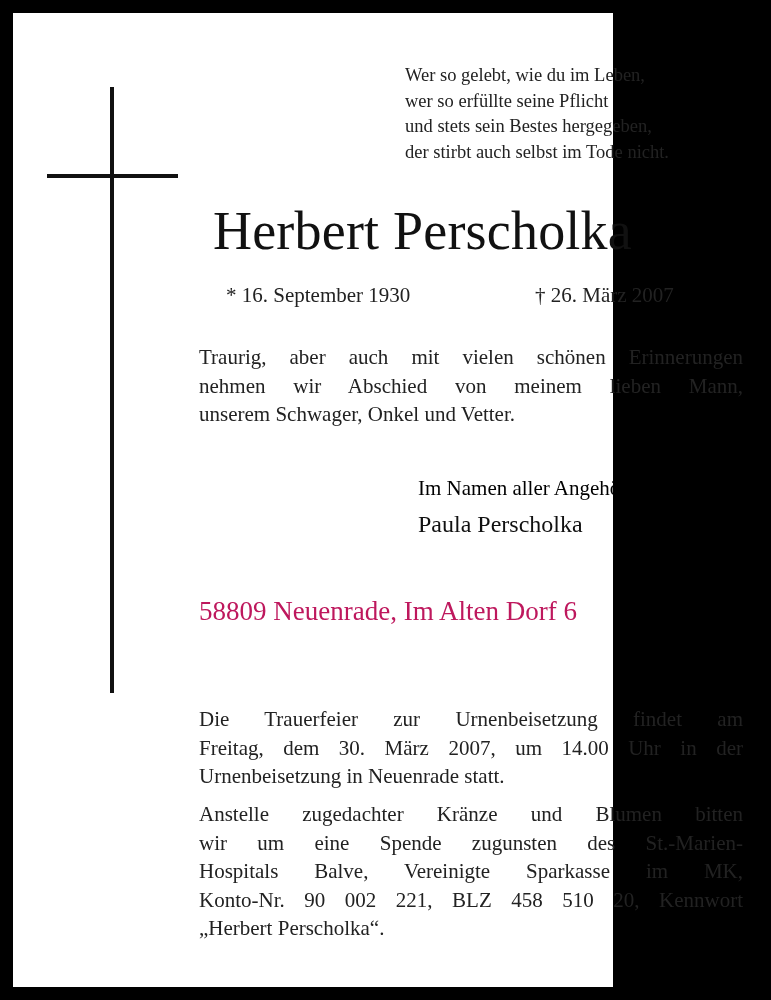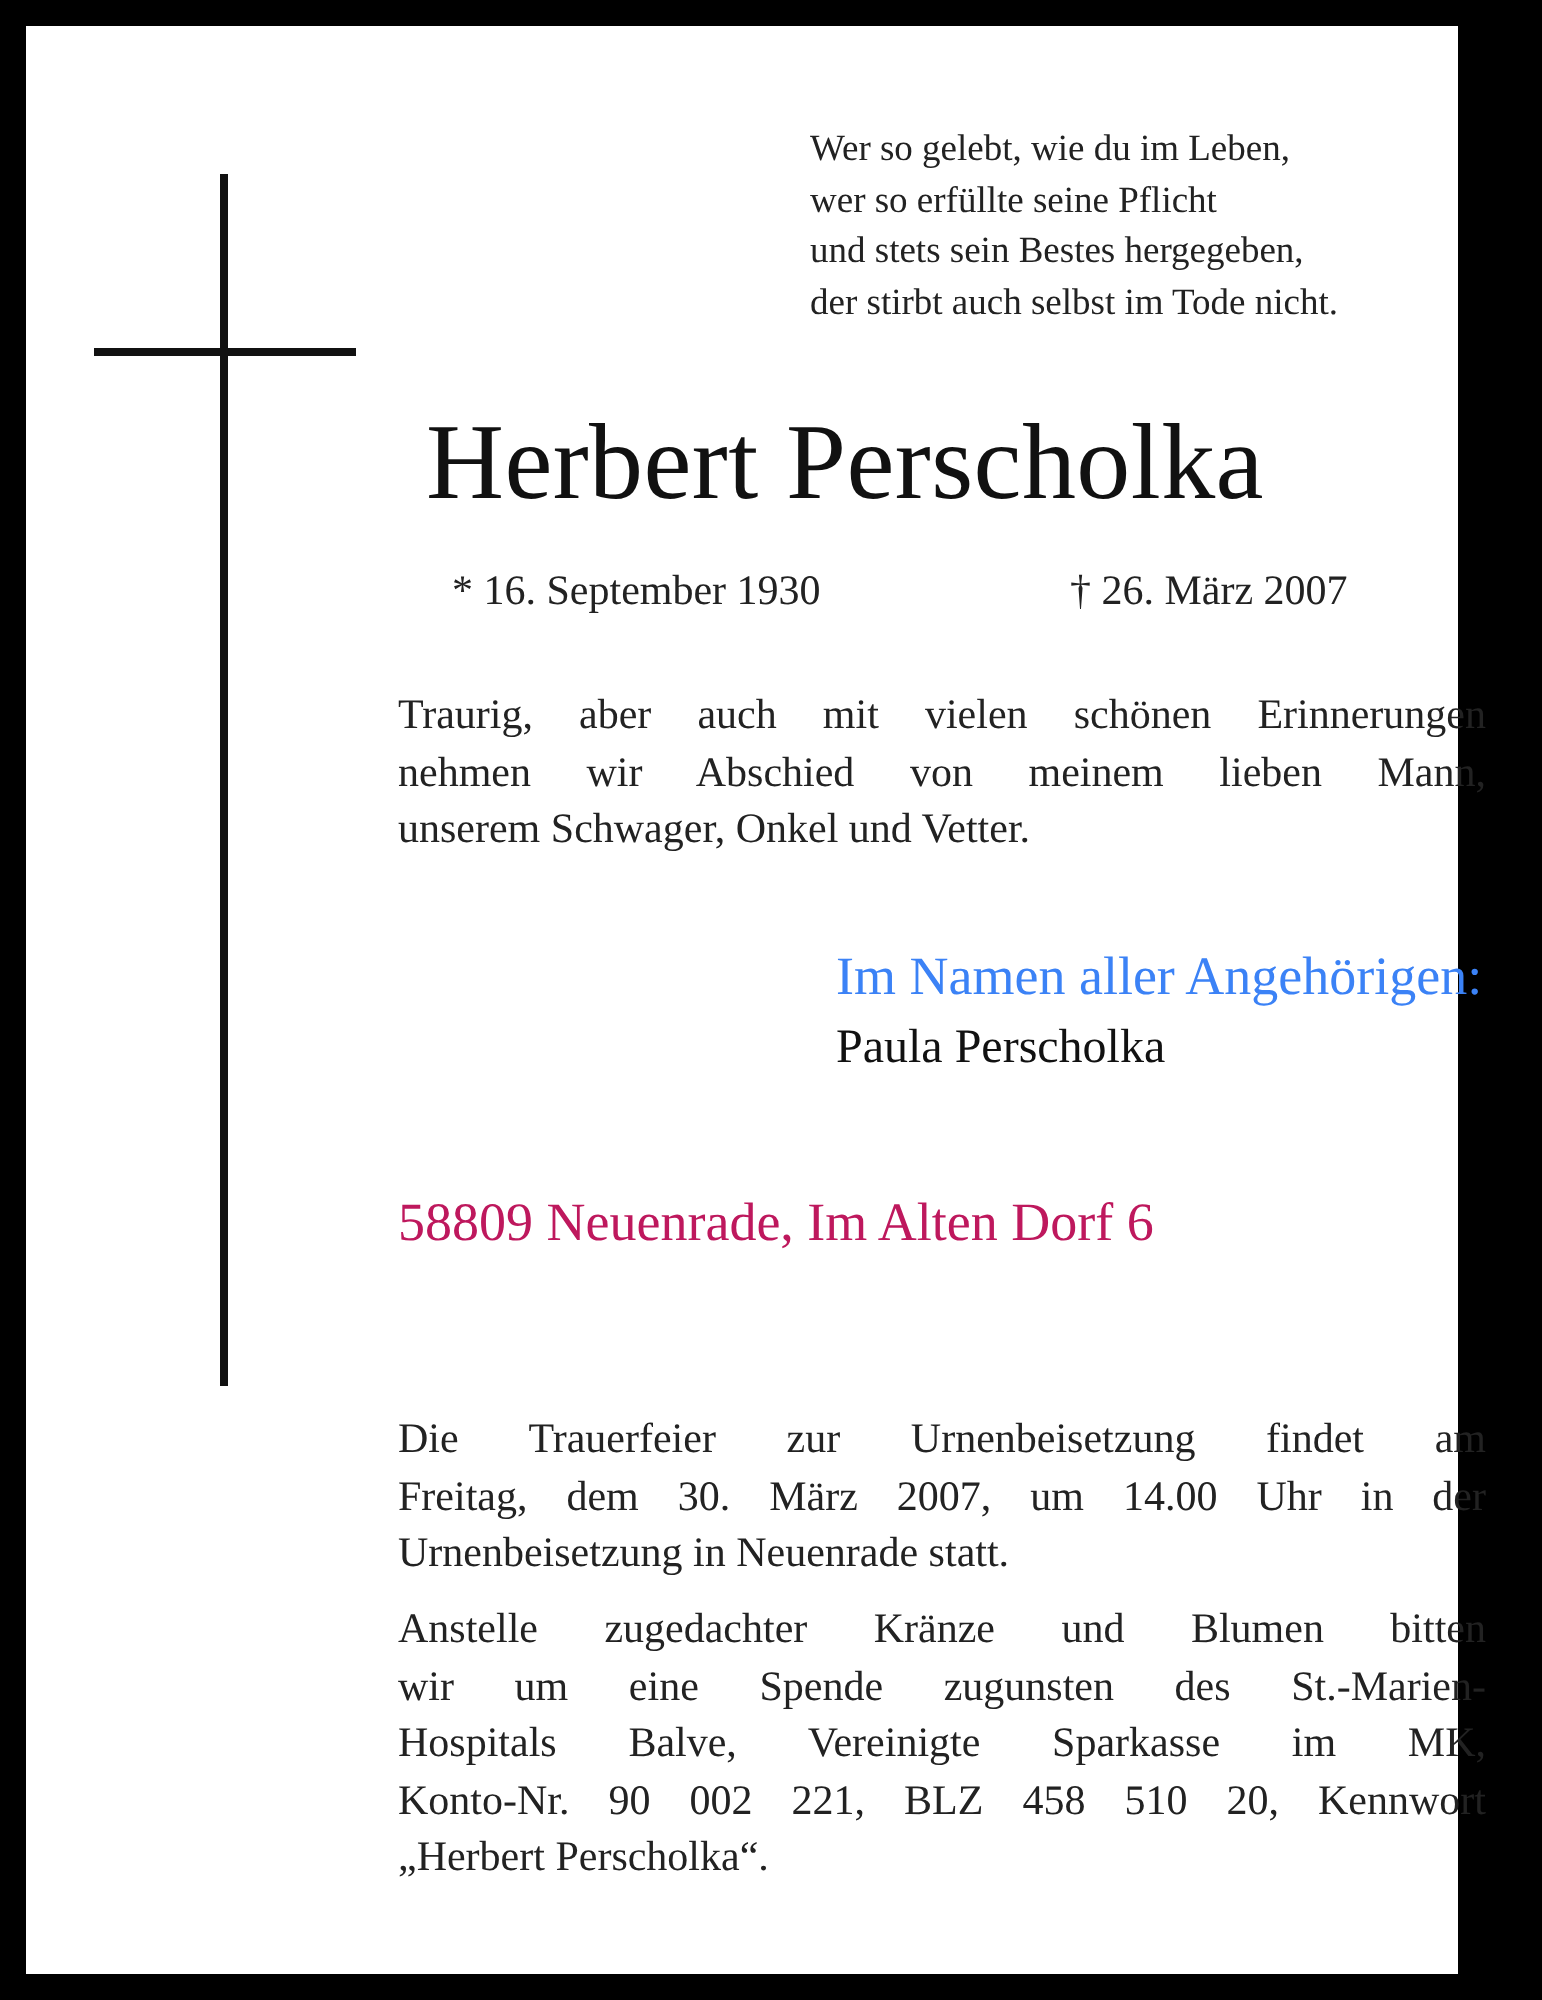--- a/index.html
+++ b/index.html
@@ -1,21 +1,21 @@
 <!DOCTYPE html>
 <html><head>
   <meta charset="utf-8">
   <style>
     html, body { margin: 0; padding: 0; }
     body {
       width: 771px; height: 1000px; background: #000; position: relative; overflow: hidden;
       font-family: "Liberation Serif", "DejaVu Serif", serif; color: #1a1a1a;
     }
     .card {
-      position: absolute; left: 13px; top: 13px; width: 716px; height: 974px;
+      position: absolute; left: 13px; top: 13px; width: 600px; height: 974px;
       background: #fff;
     }
     .cross-v { position: absolute; left: 97px; top: 74px; width: 4px; height: 606px; background: #111; }
     .cross-h { position: absolute; left: 34px; top: 161px; width: 131px; height: 4px; background: #111; }
     .verse {
       position: absolute; left: 392px; top: 50px; font-size: 18.5px; line-height: 25.5px; color: #222;
     }
     .verse div { white-space: nowrap; }
     .name {
       position: absolute; left: 200px; top: 186px; font-size: 54px; line-height: 64px; color: #111;
@@ -24,21 +24,21 @@
     .dates { position: absolute; top: 268px; font-size: 21px; line-height: 28px; white-space: nowrap; color: #222; }
     .born { left: 213px; }
     .died { left: 522px; }
     .para {
       position: absolute; left: 186px; width: 544px; font-size: 21px; line-height: 28.5px;
       text-align: justify; text-align-last: left; color: #222;
     }
     .para div { white-space: nowrap; }
     .para div.just { text-align: justify; text-align-last: justify; }
     .p1 { top: 330px; }
-    .signoff { position: absolute; left: 405px; top: 461px; font-size: 27px; line-height: 28px; white-space: nowrap; color: #3b82f6; }
+    .signoff { position: absolute; left: 405px; top: 461px; font-size: 21px; line-height: 28px; white-space: nowrap; color: #000000; }
     .signer { position: absolute; left: 405px; top: 493px; font-size: 24px; line-height: 36px; white-space: nowrap; color: #111; }
     .address { position: absolute; left: 186px; top: 584px; font-size: 27px; line-height: 28px; white-space: nowrap; color: #be185d; }
     .p2 { top: 655px; margin-top: 37px; }
     .p3 { top: 787px; }
   </style>
 </head>
 <body>
 
 <div class="card">
   <div class="cross-v"></div>

